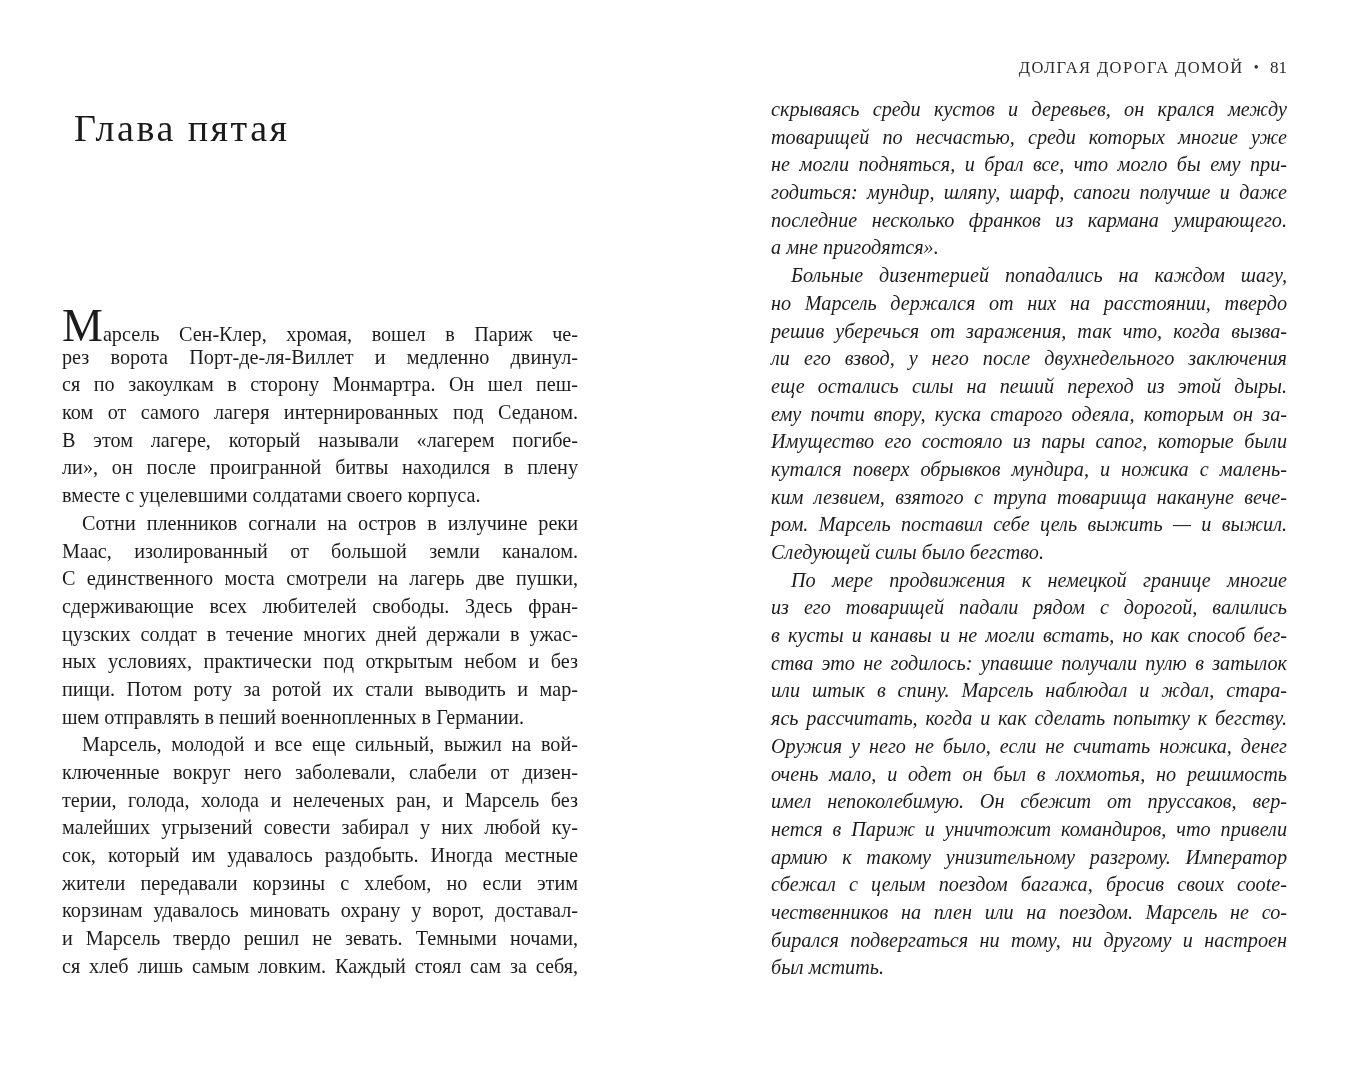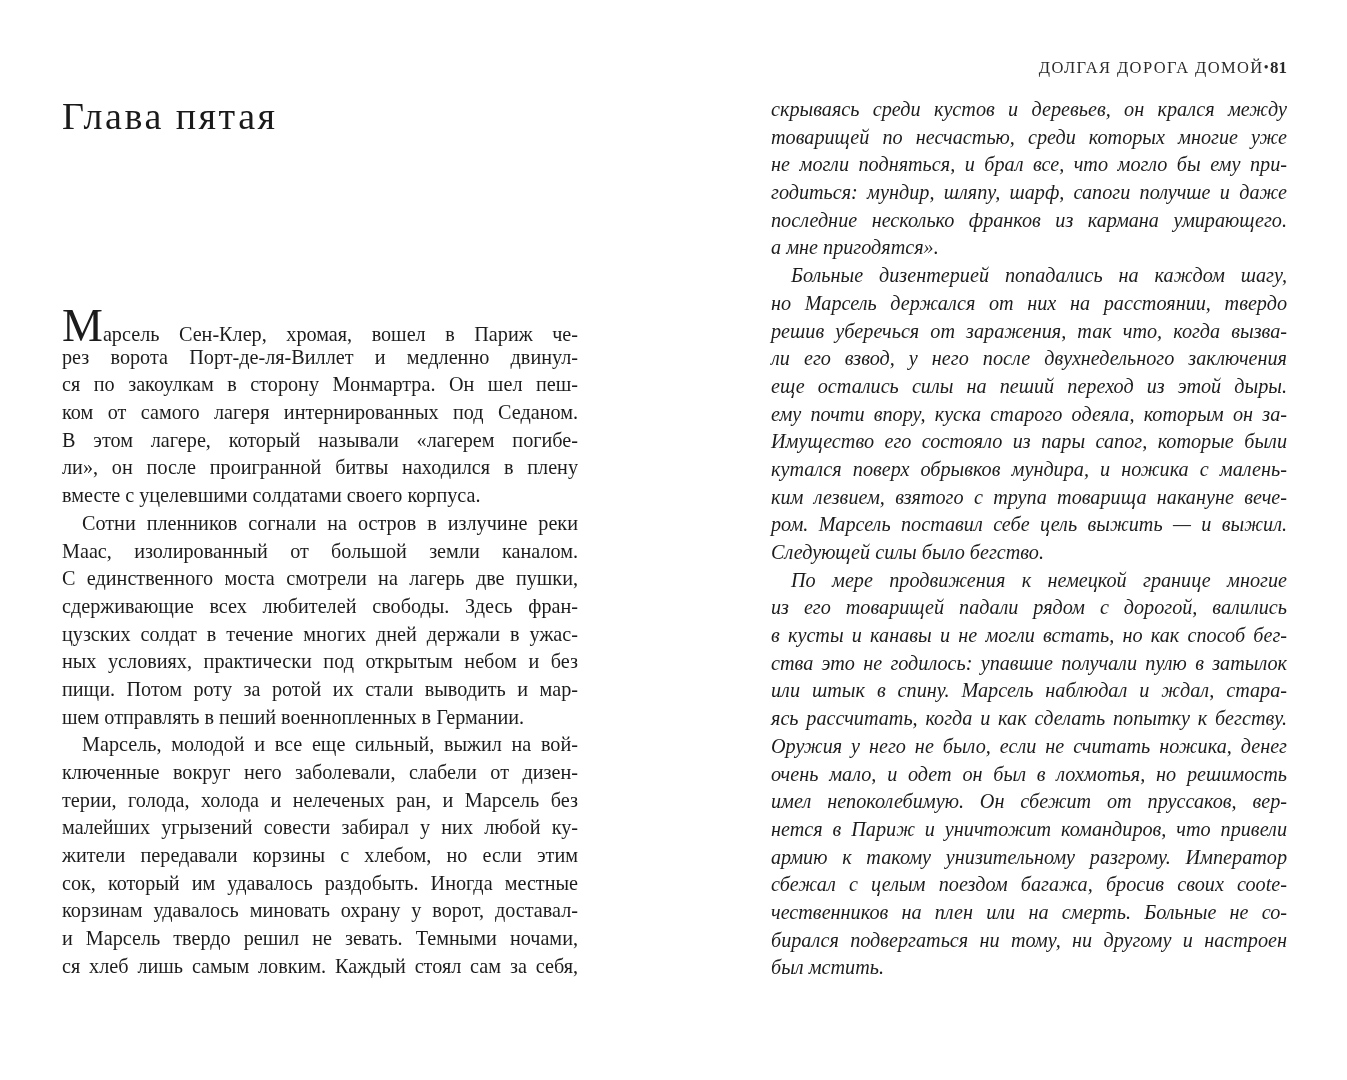--- a/index.html
+++ b/index.html
@@ -6,30 +6,30 @@
   body {
     width: 1347px; height: 1080px; position: relative; overflow: hidden;
     font-family: "Liberation Serif", "DejaVu Serif", serif;
     color: #1c1c1c;
   }
   .page { position: absolute; top: 0; height: 1080px; }
   .page-left { left: 0; width: 673px; }
   .page-right { left: 673px; width: 674px; }
   .chapter-title {
     position: absolute; left: 62px; top: 94px;
-    font-size: 38px; letter-spacing: 2.5px; font-weight: normal; margin: 0;
+    font-size: 38px; letter-spacing: 2.5px; font-weight: normal; margin: 12px;
     color: #1a1a1a;
   }
   .running-head {
     position: absolute; right: 60px; top: 58px;
     font-size: 16.5px; letter-spacing: 1.4px; color: #2a2a2a;
-    display: flex; align-items: center; 
+    display: flex; align-items: center; gap: 10px;
   }
   .running-head .bullet { font-size: 14px; }
-  .running-head .pageno { font-weight: bold; letter-spacing: 0; font-size: 17px; }
+  .running-head .pageno { font-weight: normal; letter-spacing: 0; font-size: 17px; }
   .text-block {
     position: absolute; width: 516px;
     font-size: 20.2px; line-height: 27.7px;
   }
   .left-text { left: 62px; top: 316px; }
   .right-text { left: 98px; top: 96px; font-style: italic; }
   .line {
     display: block; white-space: nowrap;
     text-align: justify; text-align-last: justify;
     height: 27.7px;
@@ -58,22 +58,22 @@
       <span class="line">С единственного моста смотрели на лагерь две пушки,</span>
       <span class="line">сдерживающие всех любителей свободы. Здесь фран-</span>
       <span class="line">цузских солдат в течение многих дней держали в ужас-</span>
       <span class="line">ных условиях, практически под открытым небом и без</span>
       <span class="line">пищи. Потом роту за ротой их стали выводить и мар-</span>
       <span class="line last">шем отправлять в пеший военнопленных в Германии.</span>
       <span class="line indent">Марсель, молодой и все еще сильный, выжил на вой-</span>
       <span class="line">ключенные вокруг него заболевали, слабели от дизен-</span>
       <span class="line">терии, голода, холода и нелеченых ран, и Марсель без</span>
       <span class="line">малейших угрызений совести забирал у них любой ку-</span>
+      <span class="line">сок, который им удавалось раздобыть. Иногда местные</span>
       <span class="line">жители передавали корзины с хлебом, но если этим</span>
-      <span class="line">сок, который им удавалось раздобыть. Иногда местные</span>
       <span class="line">корзинам удавалось миновать охрану у ворот, доставал-</span>
       <span class="line">и Марсель твердо решил не зевать. Темными ночами,</span>
       <span class="line">ся хлеб лишь самым ловким. Каждый стоял сам за себя,</span>
     </div>
 </div>
 
 <div class="page page-right">
   <div class="running-head">
     <span>ДОЛГАЯ ДОРОГА ДОМОЙ</span>
     <span class="bullet">•</span>
@@ -102,17 +102,17 @@
       <span class="line">в кусты и канавы и не могли встать, но как способ бег-</span>
       <span class="line">ства это не годилось: упавшие получали пулю в затылок</span>
       <span class="line">или штык в спину. Марсель наблюдал и ждал, стара-</span>
       <span class="line">ясь рассчитать, когда и как сделать попытку к бегству.</span>
       <span class="line">Оружия у него не было, если не считать ножика, денег</span>
       <span class="line">очень мало, и одет он был в лохмотья, но решимость</span>
       <span class="line">имел непоколебимую. Он сбежит от пруссаков, вер-</span>
       <span class="line">нется в Париж и уничтожит командиров, что привели</span>
       <span class="line">армию к такому унизительному разгрому. Император</span>
       <span class="line">сбежал с целым поездом багажа, бросив своих соote-</span>
-      <span class="line">чественников на плен или на смерть. Больные не со-</span>
+      <span class="line">чественников на плен или на поездом. Марсель не со-</span>
       <span class="line">бирался подвергаться ни тому, ни другому и настроен</span>
       <span class="line last">был мстить.</span>
     </div>
 </div>
 
 </body></html>

